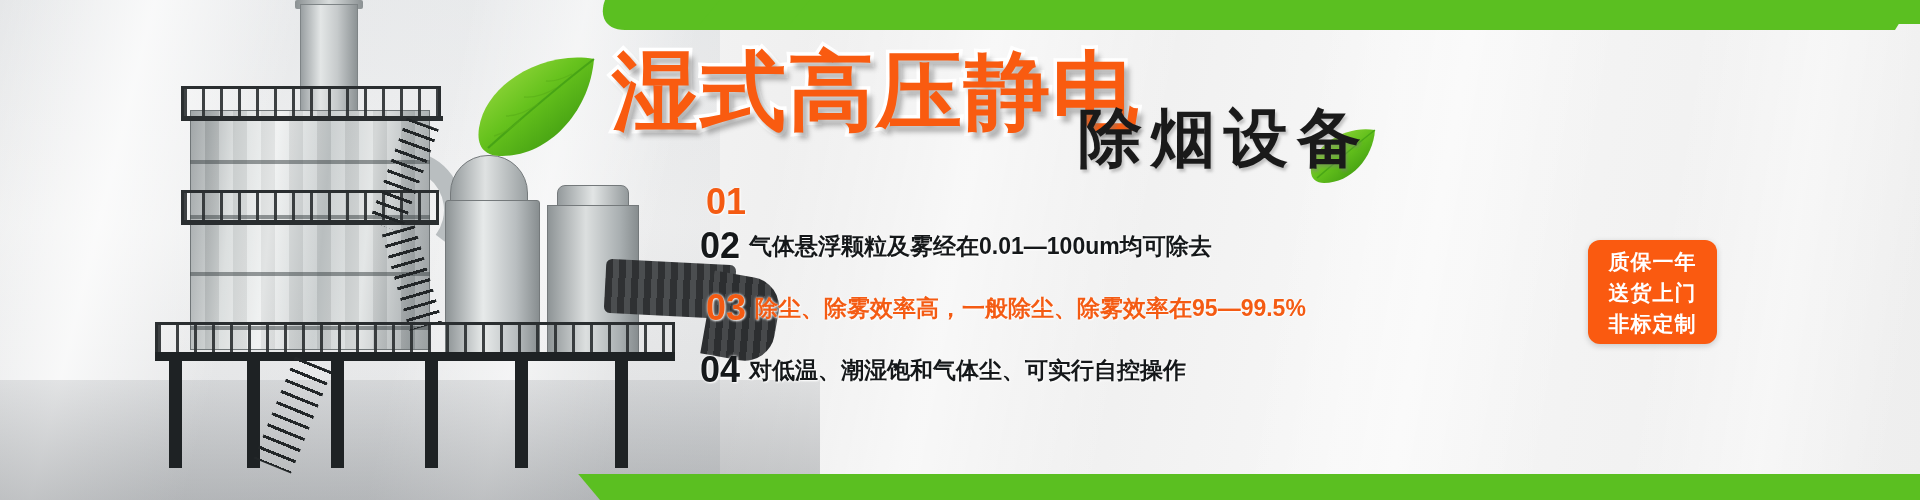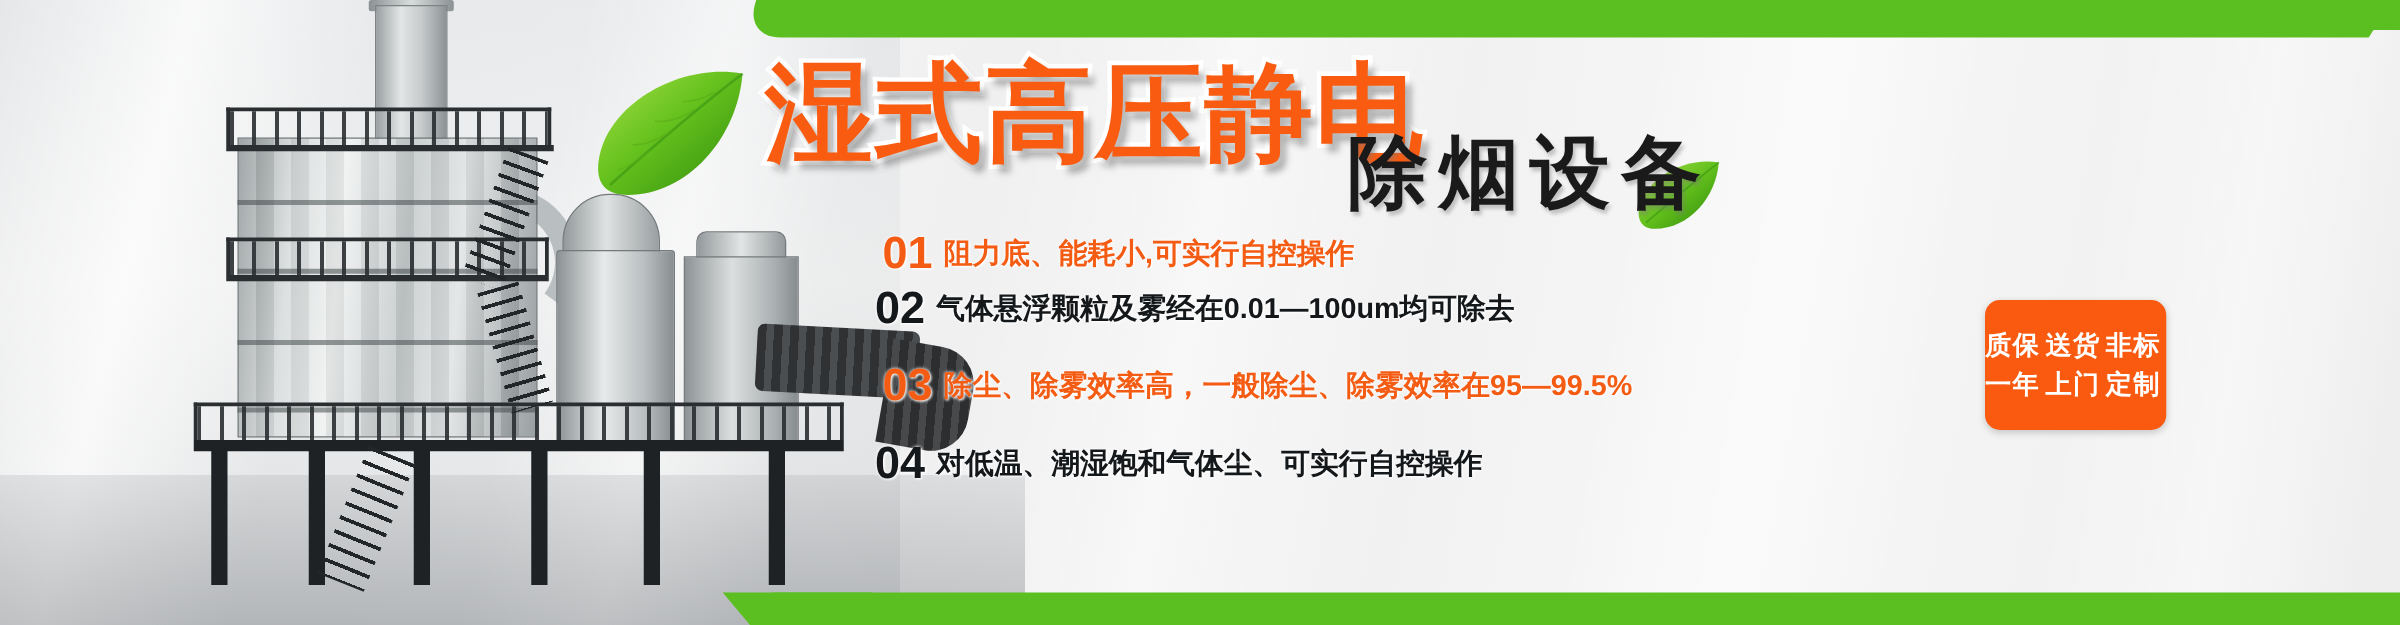--- a/index.html
+++ b/index.html
@@ -124,23 +124,23 @@
   .feat .txt .l2 { display:block; }
   .feat.orange .num, .feat.orange .txt { color:#f45b13; text-shadow:0 0 3px #fff,1px 1px 2px rgba(255,255,255,.9); }
   .feat.dark   .num, .feat.dark   .txt { color:#15181a; text-shadow:0 0 3px #fff,1px 1px 2px rgba(255,255,255,.9); }
   .f1 { position:absolute; left:6px;  top:0px;   }
   .f2 { position:absolute; left:0px;  top:44px;  }
   .f3 { position:absolute; left:6px;  top:106px; }
   .f4 { position:absolute; left:0px;  top:168px; }
 
   
   .badge {
-    position:absolute; left:1588px; top:240px; width:145px; height:104px;
+    position:absolute; left:1588px; top:240px; width:129px; height:104px;
     background:#fa5a10; border-radius:12px;
-    display:flex; flex-direction:row; justify-content:center; align-items:center;
+    display:flex; flex-direction:column; justify-content:center; align-items:center;
     box-shadow:0 2px 6px rgba(0,0,0,.18);
   }
   .badge div {
     color:#ffffff; font-size:21px; font-weight:bold; letter-spacing:1px; line-height:31px;
   }
 </style>
 </head>
 <body>
 
 <div class="banner">
@@ -224,23 +224,20 @@
 
   <div class="title-wrap">
     <div class="title">湿式高压静电</div>
   </div>
   <div class="subtitle">除烟设备</div>
 
   <div class="features">
 
     <div class="feat orange f1">
       <span class="num">01</span>
-      <span class="txt">
-        <span class="l1">阻力底、能耗小,可实行自控操作</span>
-      </span>
     </div>
 
     <div class="feat dark f2">
       <span class="num">02</span>
       <span class="txt">
         <span class="l1">气体悬浮颗粒及雾经在0.01—100um均可除去</span>
       </span>
     </div>
 
     <div class="feat orange f3">

